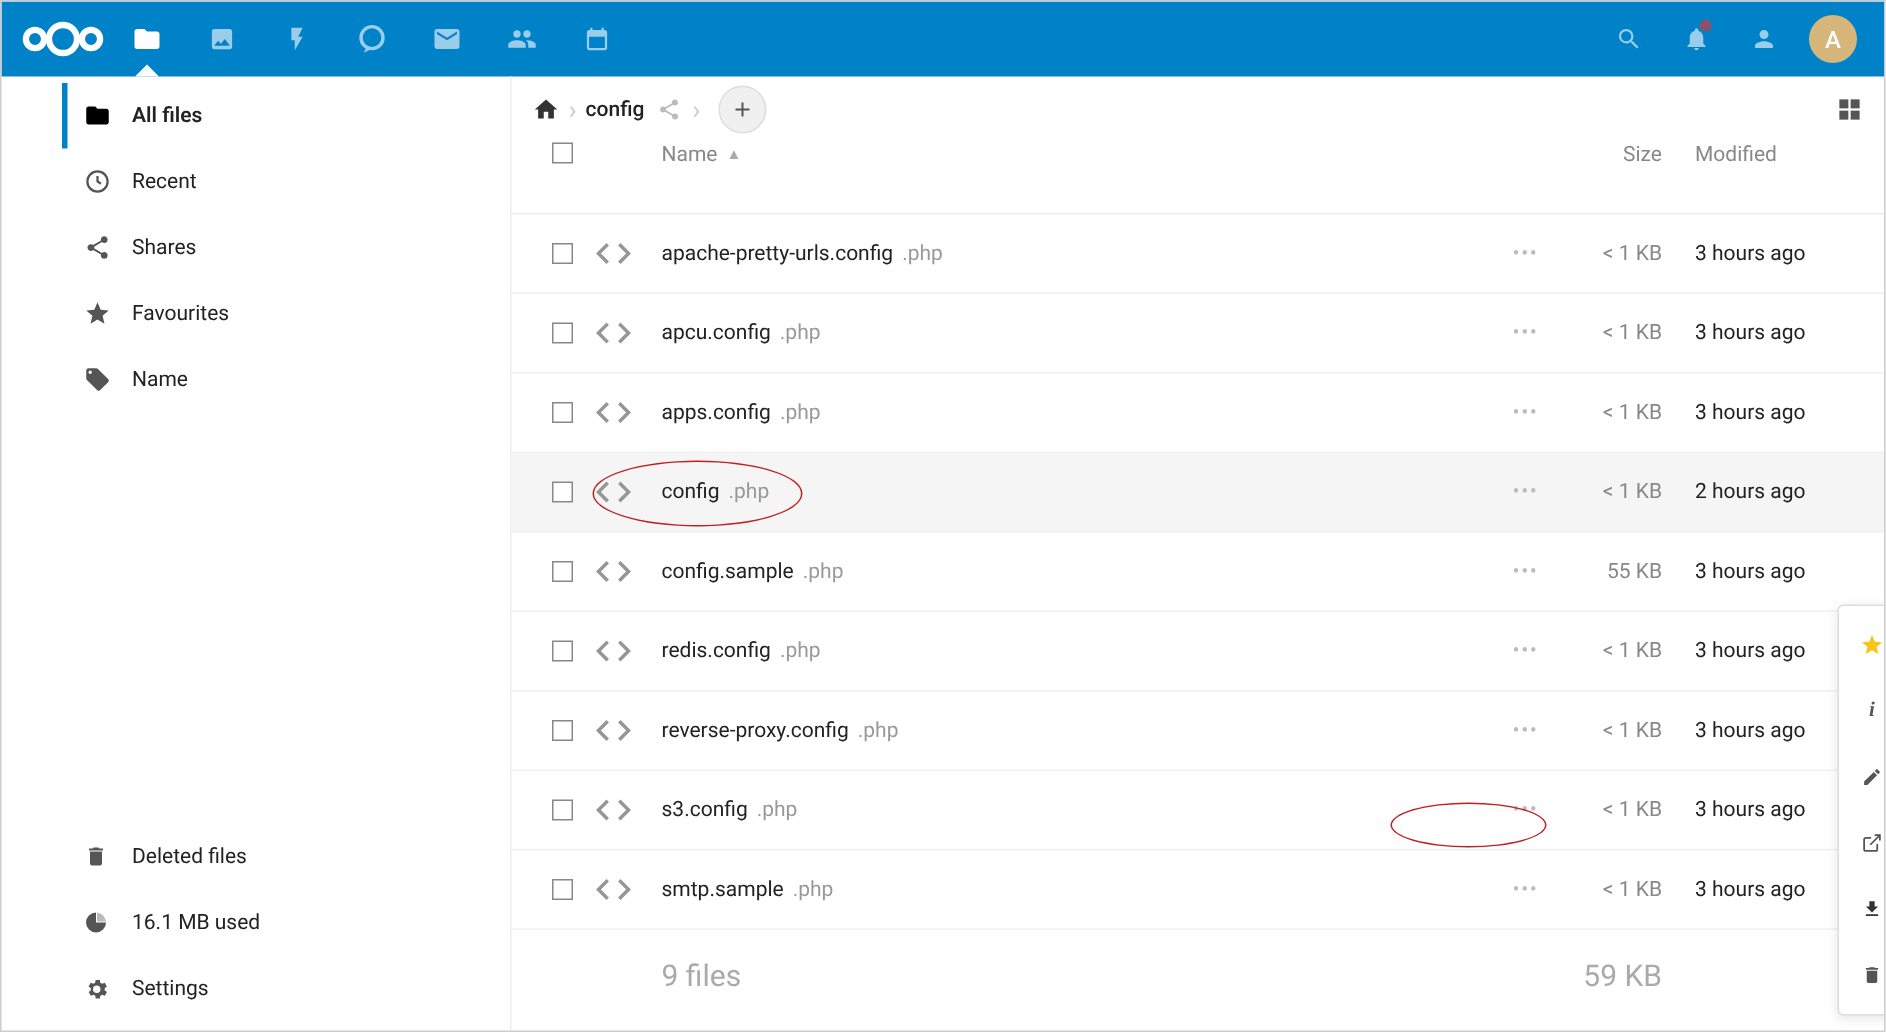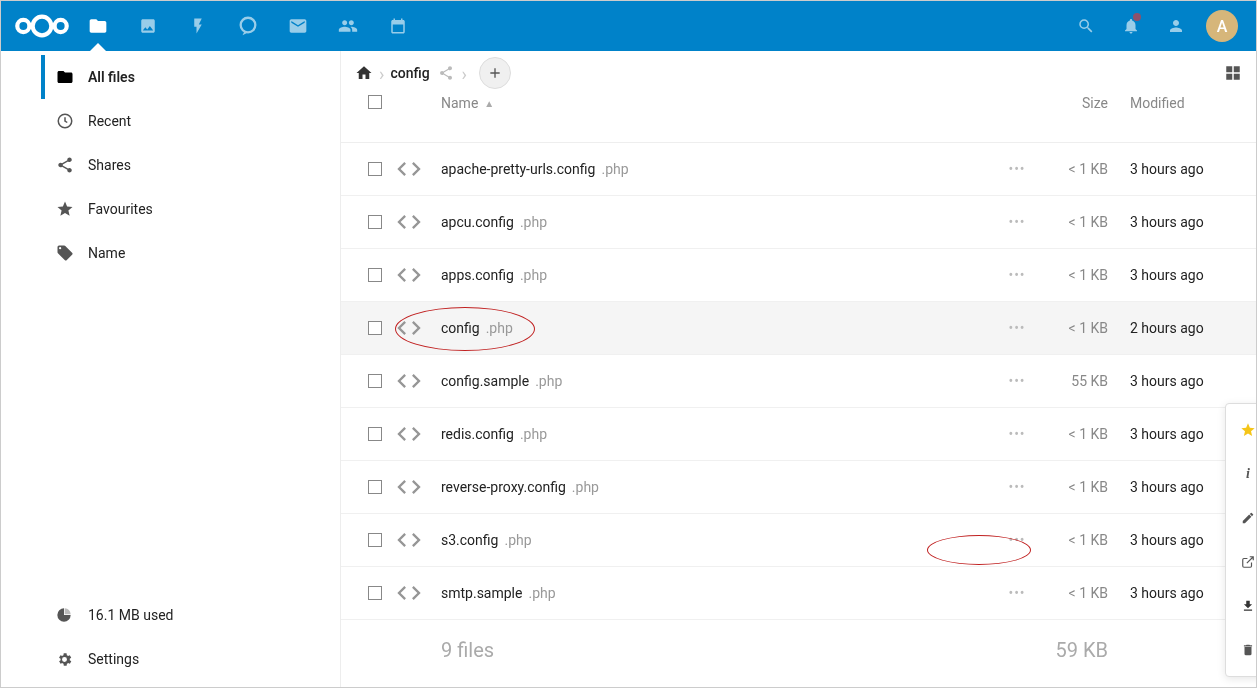--- a/index.html
+++ b/index.html
@@ -171,20 +171,28 @@
           <svg width="18" height="18" viewBox="0 0 24 24" fill="currentColor">
             <path d="M21.41 11.58l-9-9A2 2 0 0011 2H4a2 2 0 00-2 2v7a2 2 0 00.59 1.42l9 9a2 2 0 002.83 0l7-7a2 2 0 000-2.83zM5.5 7A1.5 1.5 0 117 5.5 1.5 1.5 0 015.5 7z"></path>
           </svg>
         </span>
         <span>Name</span>
       </div>
     <div class="sidebar-foot">
       <div class="sidebar-item">
           <span class="icon">
             <svg width="16" height="16" viewBox="0 0 24 24" fill="currentColor">
+              <path d="M6 19c0 1.1.9 2 2 2h8c1.1 0 2-.9 2-2V7H6v12zM19 4h-3.5l-1-1h-5l-1 1H5v2h14V4z"></path>
+            </svg>
+          </span>
+          <span>Deleted files</span>
+        </div>
+      <div class="sidebar-item">
+          <span class="icon">
+            <svg width="16" height="16" viewBox="0 0 24 24" fill="currentColor">
               <path d="M12 2A10 10 0 002 12a10 10 0 0010 10 10 10 0 0010-10h-10V2z"></path>
               <path d="M13 2v9h9a10 10 0 00-9-9z" opacity="0.4"></path>
             </svg>
           </span>
           <span>16.1 MB used</span>
         </div>
       <div class="sidebar-item">
           <span class="icon">
             <svg width="17" height="17" viewBox="0 0 24 24" fill="currentColor">
               <path d="M19.4 13l.1-1-.1-1 2.1-1.6-2-3.5-2.5 1a7 7 0 00-1.7-1l-.4-2.6h-4l-.4 2.6a7 7 0 00-1.7 1l-2.5-1-2 3.5L6.5 11l-.1 1 .1 1-2.1 1.6 2 3.5 2.5-1a7 7 0 001.7 1l.4 2.6h4l.4-2.6a7 7 0 001.7-1l2.5 1 2-3.5L19.4 13zM12 15.5A3.5 3.5 0 1115.5 12 3.5 3.5 0 0112 15.5z"></path>

